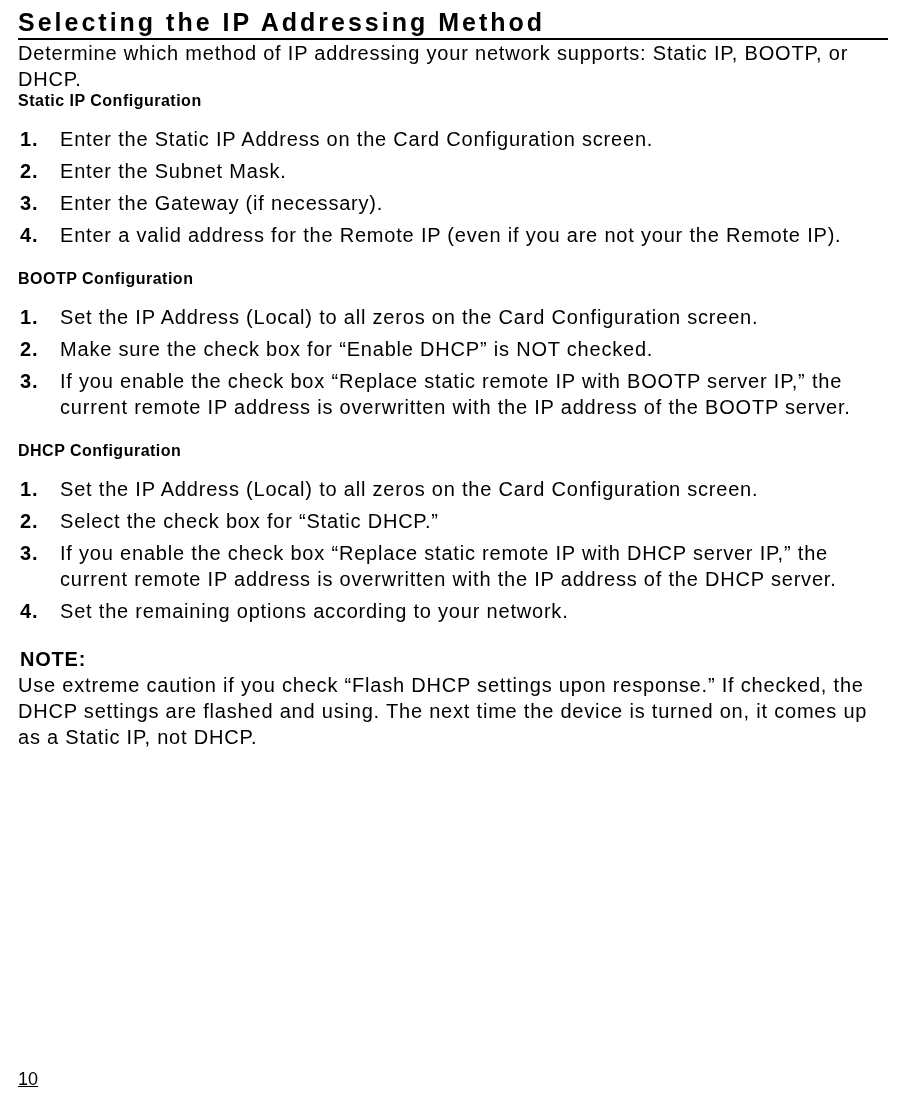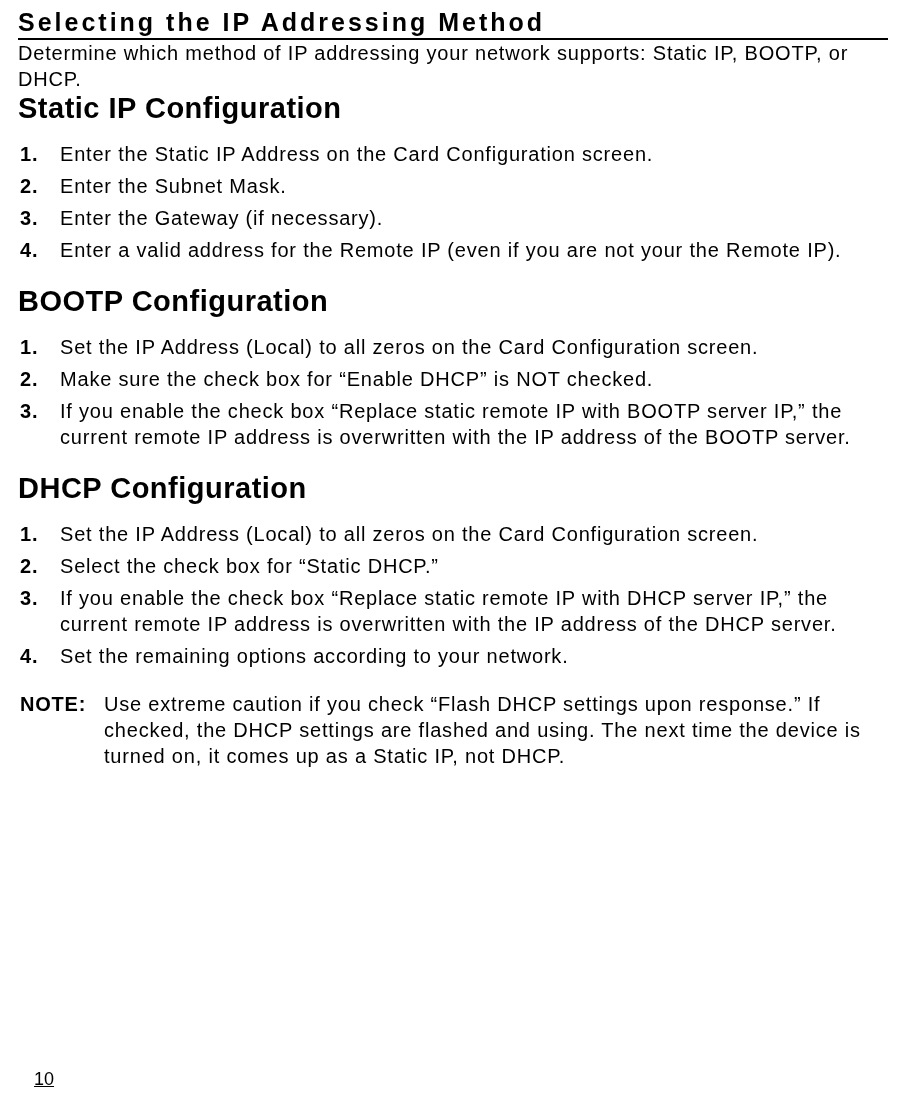--- a/index.html
+++ b/index.html
@@ -23,21 +23,21 @@
       border-bottom: 2px solid #000;
       padding-bottom: 1px;
       font-stretch: condensed;
     }
     .intro-text {
       font-size: 20px;
       letter-spacing: 0.8px;
       line-height: 1.3;
     }
     .sub-heading {
-      font-size: 29px;
+      font-size: 16px;
       font-weight: bold;
       letter-spacing: 0.5px;
       margin-bottom: 16px;
       font-stretch: condensed;
     }
     .ordered-list {
       list-style: none;
       margin-bottom: 22px;
     }
     .list-item {
@@ -54,33 +54,34 @@
     }
     .list-text {
       flex: 1;
     }
     .note-block {
       display: flex;
       font-size: 20px;
       letter-spacing: 0.8px;
       line-height: 1.3;
       margin-top: 2px;
+      flex-direction: column;
     }
     .note-label {
       font-weight: bold;
       min-width: 86px;
       padding-left: 2px;
     }
     .note-text {
       flex: 1;
     }
     .page-number {
       position: absolute;
       bottom: 18px;
-      left: 34px;
+      left: 18px;
       font-size: 18px;
       text-decoration: underline;
     }
   </style>
 </head>
 <body>
 
 <h1 class="main-heading">Selecting the IP Addressing Method</h1>
 
 <p class="intro-text">Determine which method of IP addressing your network supports:  Static IP, BOOTP, or DHCP.</p>

